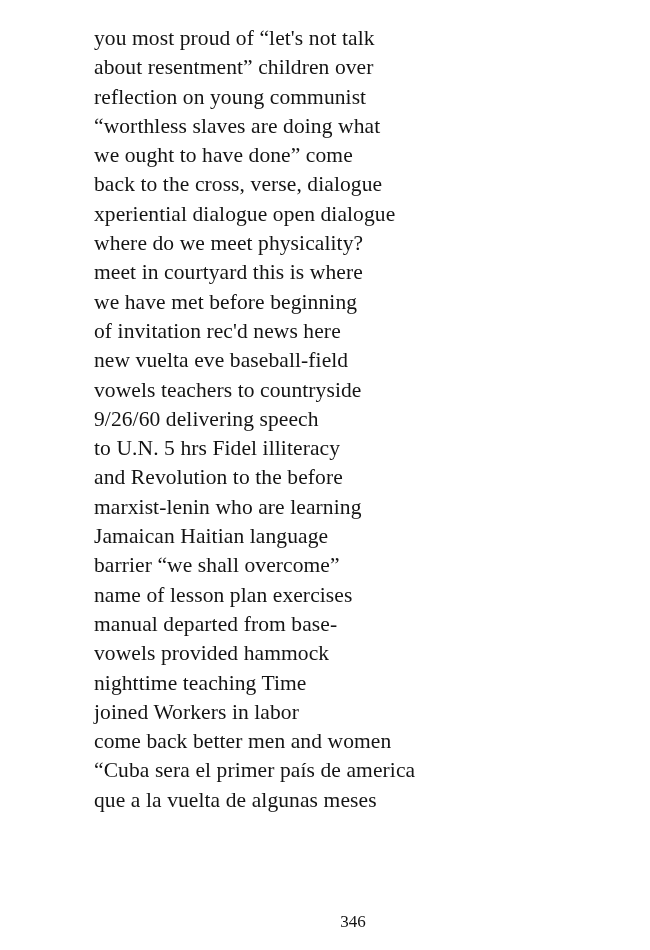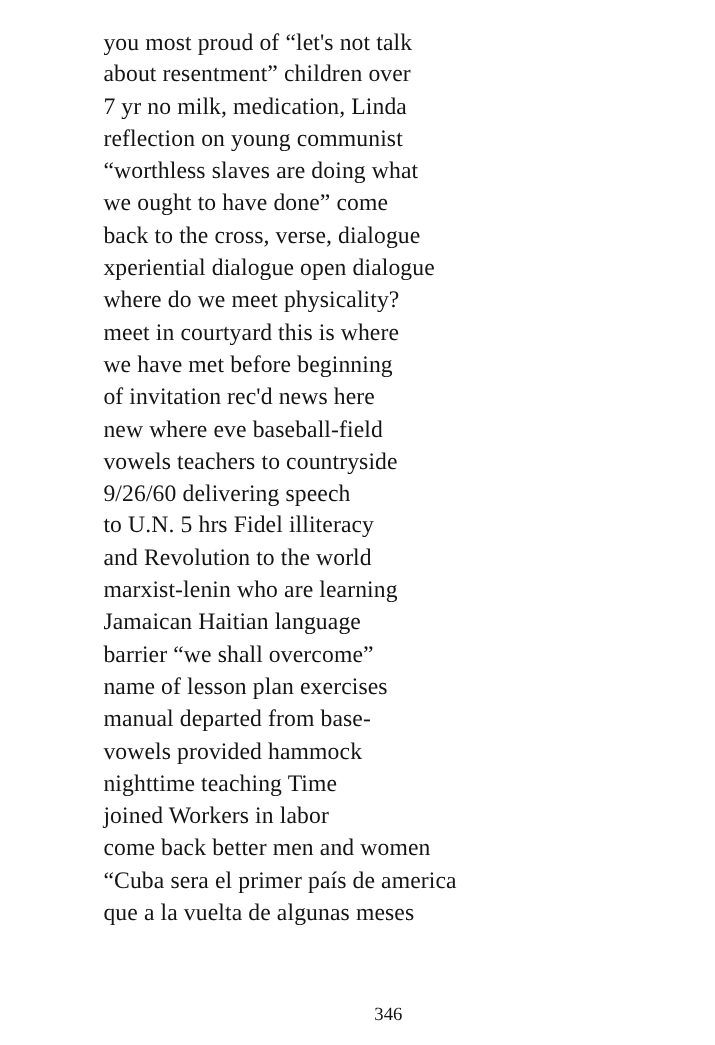--- a/index.html
+++ b/index.html
@@ -49,35 +49,34 @@
   }
 </style>
 </head>
 <body>
 
 <div class="page">
 
   <div class="poem-body">
     <div class="poem-line">you most proud of “let's not talk</div>
     <div class="poem-line">about resentment” children over</div>
-    <div class="poem-line">7 yr no milk, medication, Linda</div>
     <div class="poem-line">reflection on young communist</div>
     <div class="poem-line">“worthless slaves are doing what</div>
     <div class="poem-line">we ought to have done” come</div>
     <div class="poem-line">back to the cross, verse, dialogue</div>
     <div class="poem-line">xperiential dialogue open dialogue</div>
     <div class="poem-line">where do we meet physicality?</div>
     <div class="poem-line">meet in courtyard this is where</div>
     <div class="poem-line">we have met before beginning</div>
     <div class="poem-line">of invitation rec'd news here</div>
-    <div class="poem-line">new where eve baseball-field</div>
+    <div class="poem-line">new vuelta eve baseball-field</div>
     <div class="poem-line">vowels teachers to countryside</div>
     <div class="poem-line">9/26/60 delivering speech</div>
     <div class="poem-line">to U.N. 5 hrs Fidel illiteracy</div>
-    <div class="poem-line">and Revolution to the world</div>
+    <div class="poem-line">and Revolution to the before</div>
     <div class="poem-line">marxist-lenin who are learning</div>
     <div class="poem-line">Jamaican Haitian language</div>
     <div class="poem-line">barrier “we shall overcome”</div>
     <div class="poem-line">name of lesson plan exercises</div>
     <div class="poem-line">manual departed from base-</div>
     <div class="poem-line">vowels provided hammock</div>
     <div class="poem-line">nighttime teaching Time</div>
     <div class="poem-line">joined Workers in labor</div>
     <div class="poem-line">come back better men and women</div>
     <div class="poem-line">“Cuba sera el primer país de america</div>

